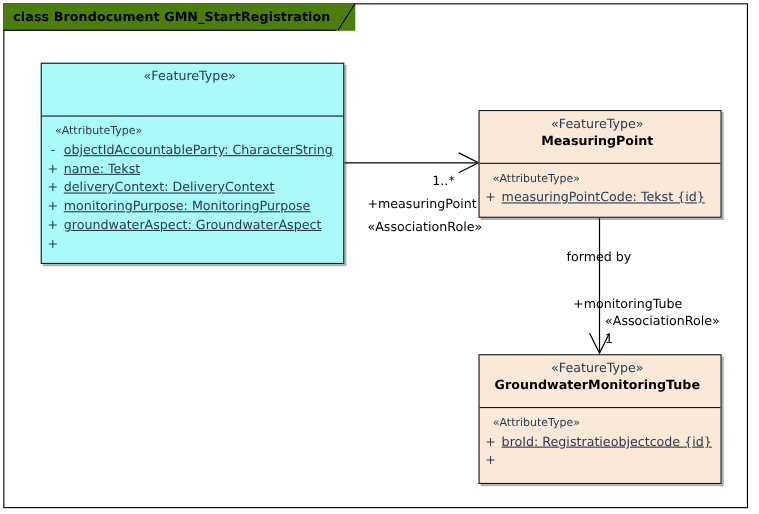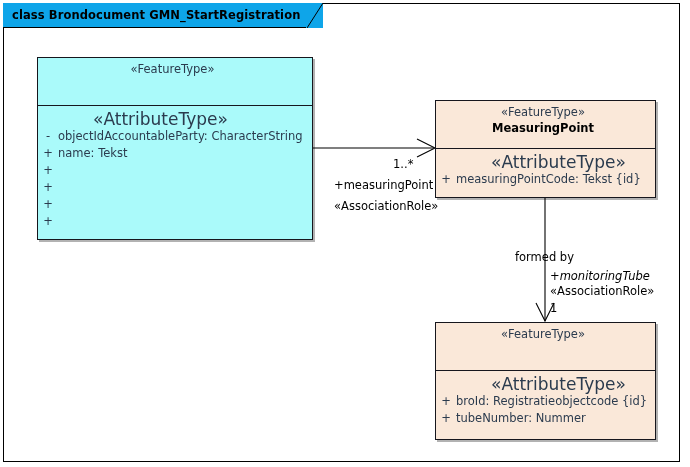--- a/index.html
+++ b/index.html
@@ -27,21 +27,21 @@
     background: #ffffff;
   }
 
   
   #frame-title-tab {
     position: absolute;
     left: 3px;
     top: 3px;
     height: 25px;
     box-sizing: border-box;
-    background: #0ea5e9;
+    background: #4d7c0f;
   }
   #frame-title-tab .tab-body {
     position: absolute;
     left: 0;
     top: 0;
     height: 25px;
     padding: 0 6px 0 9px;
     display: flex;
     align-items: center;
     border-right: none;
@@ -87,43 +87,43 @@
     font-weight: bold;
     color: #000000;
     line-height: 16px;
     white-space: nowrap;
   }
   .uml-compartment {
     box-sizing: border-box;
     padding: 5px 4px 5px 0;
   }
   .compartment-stereotype {
-    font-size: 17px;
+    font-size: 10px;
     color: #2b3b4e;
     line-height: 17px;
-    padding-left: 32px;
-    white-space: nowrap;
-    margin-left: 23px;
+    padding-left: 12px;
+    white-space: nowrap;
   }
   .attr-row {
     display: flex;
     align-items: baseline;
     line-height: 17px;
     white-space: nowrap;
   }
   .attr-vis {
     width: 20px;
     flex: 0 0 20px;
     text-align: center;
     font-size: 11.5px;
     color: #2b3b4e;
   }
   .attr-text {
     font-size: 11.5px;
     color: #2b3b4e;
+    text-decoration: underline;
   }
 
   
   #class-gmn-startregistration {
     left: 37px;  top: 57px;  width: 276px; height: 183px;
     background: #aafafa;
   }
   #class-gmn-startregistration .uml-header { height: 48px; }
 
   #class-measuringpoint {
@@ -151,22 +151,22 @@
     font-size: 11.5px;
     color: #000000;
     white-space: nowrap;
     line-height: 14px;
   }
 
   #label-measuringpoint-multiplicity { left: 393px; top: 157px; }
   #label-measuringpoint-role        { left: 334px; top: 178px; }
   #label-measuringpoint-stereotype  { left: 334px; top: 199px; }
 
-  #label-formed-by                  { left: 515px; top: 250px; }
-  #label-monitoringtube-role        { left: 550px; top: 269px; font-style: italic; }
+  #label-formed-by                  { left: 515px; top: 226px; }
+  #label-monitoringtube-role        { left: 521px; top: 269px; }
   #label-monitoringtube-stereotype  { left: 550px; top: 284px; }
   #label-monitoringtube-multiplicity{ left: 550px; top: 301px; }
 </style>
 </head>
 <body>
 
 <div id="diagram-frame"></div>
 
 <div id="frame-title-tab" style="width: 320px;">
   <div class="tab-body">
@@ -210,26 +210,29 @@
     <div class="attr-row">
       <span class="attr-vis">-</span>
       <span class="attr-text">objectIdAccountableParty: CharacterString</span>
     </div>
     <div class="attr-row">
       <span class="attr-vis">+</span>
       <span class="attr-text">name: Tekst</span>
     </div>
     <div class="attr-row">
       <span class="attr-vis">+</span>
-    </div>
-    <div class="attr-row">
-      <span class="attr-vis">+</span>
-    </div>
-    <div class="attr-row">
-      <span class="attr-vis">+</span>
+      <span class="attr-text">deliveryContext: DeliveryContext</span>
+    </div>
+    <div class="attr-row">
+      <span class="attr-vis">+</span>
+      <span class="attr-text">monitoringPurpose: MonitoringPurpose</span>
+    </div>
+    <div class="attr-row">
+      <span class="attr-vis">+</span>
+      <span class="attr-text">groundwaterAspect: GroundwaterAspect</span>
     </div>
     <div class="attr-row">
       <span class="attr-vis">+</span>
     </div>
   </div>
 </div>
 
 <div class="uml-class" id="class-measuringpoint">
   <div class="uml-header">
     <div class="uml-stereotype">«FeatureType»</div>
@@ -240,25 +243,25 @@
     <div class="attr-row">
       <span class="attr-vis">+</span>
       <span class="attr-text">measuringPointCode: Tekst {id}</span>
     </div>
   </div>
 </div>
 
 <div class="uml-class" id="class-groundwatermonitoringtube">
   <div class="uml-header">
     <div class="uml-stereotype">«FeatureType»</div>
+    <div class="uml-classname">GroundwaterMonitoringTube</div>
   </div>
   <div class="uml-compartment">
     <div class="compartment-stereotype">«AttributeType»</div>
     <div class="attr-row">
       <span class="attr-vis">+</span>
       <span class="attr-text">broId: Registratieobjectcode {id}</span>
     </div>
     <div class="attr-row">
       <span class="attr-vis">+</span>
-      <span class="attr-text">tubeNumber: Nummer</span>
     </div>
   </div>
 </div>
 
 </body></html>

